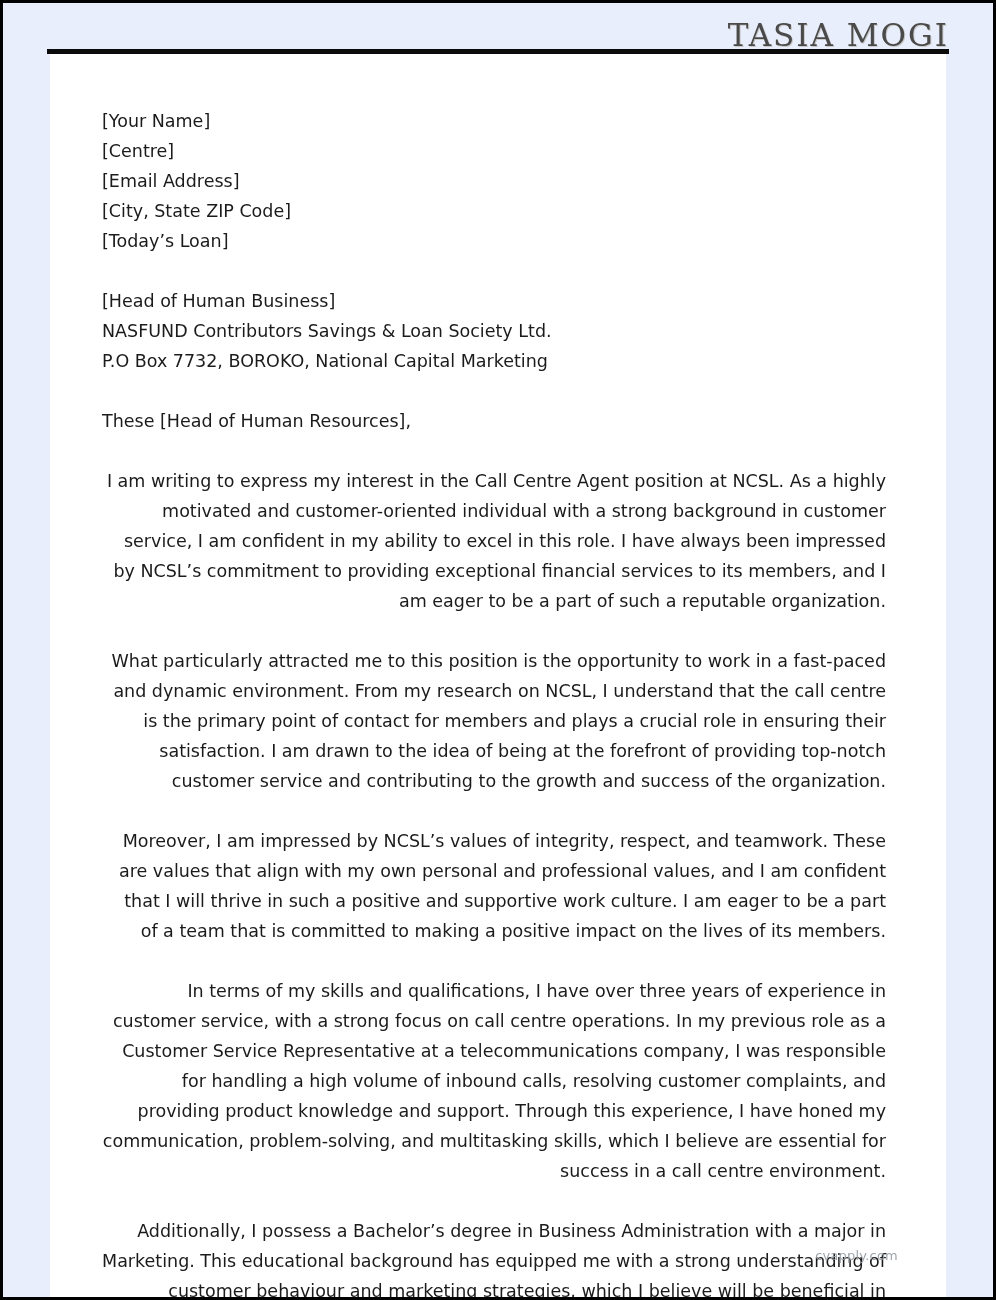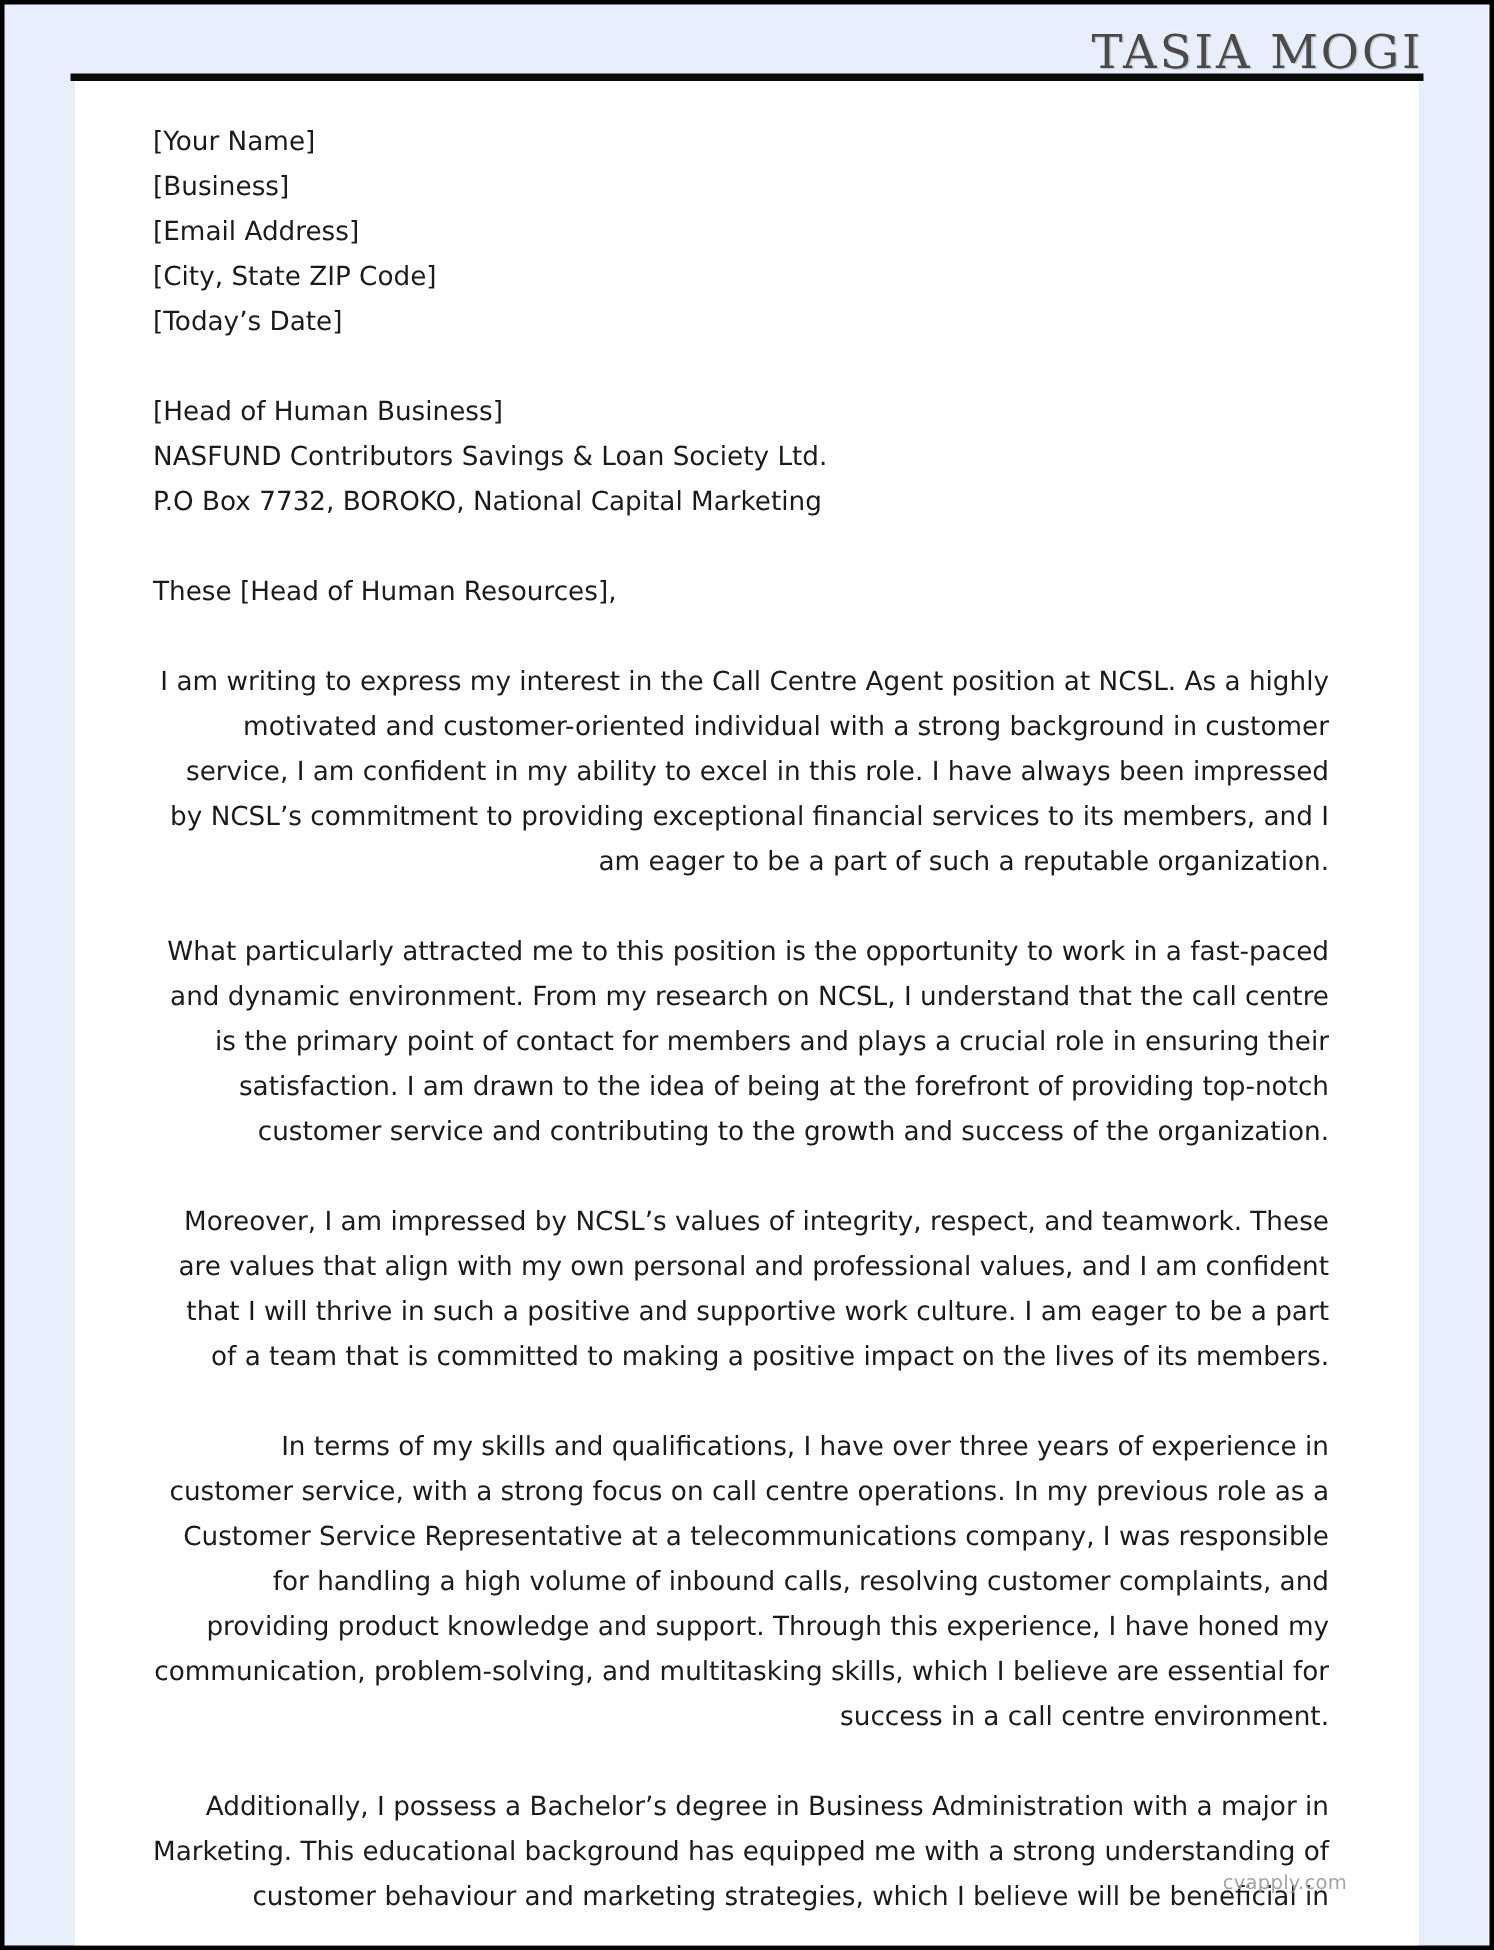--- a/index.html
+++ b/index.html
@@ -51,21 +51,21 @@
     background: #0b0b0b;
   }
   .letter {
     position: absolute;
     left: 47px;
     top: 51px;
     right: 47px;
     bottom: 0;
     background: #ffffff;
     box-sizing: border-box;
-    padding: 26px 60px 0 52px;
+    padding: 52px 60px 0 52px;
     overflow: hidden;
   }
   .addr-line, .para {
     font-size: 17.5px;
     line-height: 30px;
     color: #1b1b1b;
     margin: 0;
   }
   .block {
     margin-bottom: 30px;
@@ -90,24 +90,24 @@
 
   <div class="header">
     <div class="header-name">TASIA MOGI</div>
     <div class="header-rule"></div>
   </div>
 
   <div class="letter">
 
     <div class="block">
       <p class="addr-line">[Your Name]</p>
-      <p class="addr-line">[Business]</p>
+      <p class="addr-line">[Centre]</p>
       <p class="addr-line">[Email Address]</p>
       <p class="addr-line">[City, State ZIP Code]</p>
-      <p class="addr-line">[Today’s Date]</p>
+      <p class="addr-line">[Today’s Loan]</p>
     </div>
 
     <div class="block">
       <p class="addr-line">[Head of Human Business]</p>
       <p class="addr-line">NASFUND Contributors Savings &amp; Loan Society Ltd.</p>
       <p class="addr-line">P.O Box 7732, BOROKO, National Capital Marketing</p>
     </div>
 
     <div class="block">
       <p class="addr-line">These [Head of Human Resources],</p>

